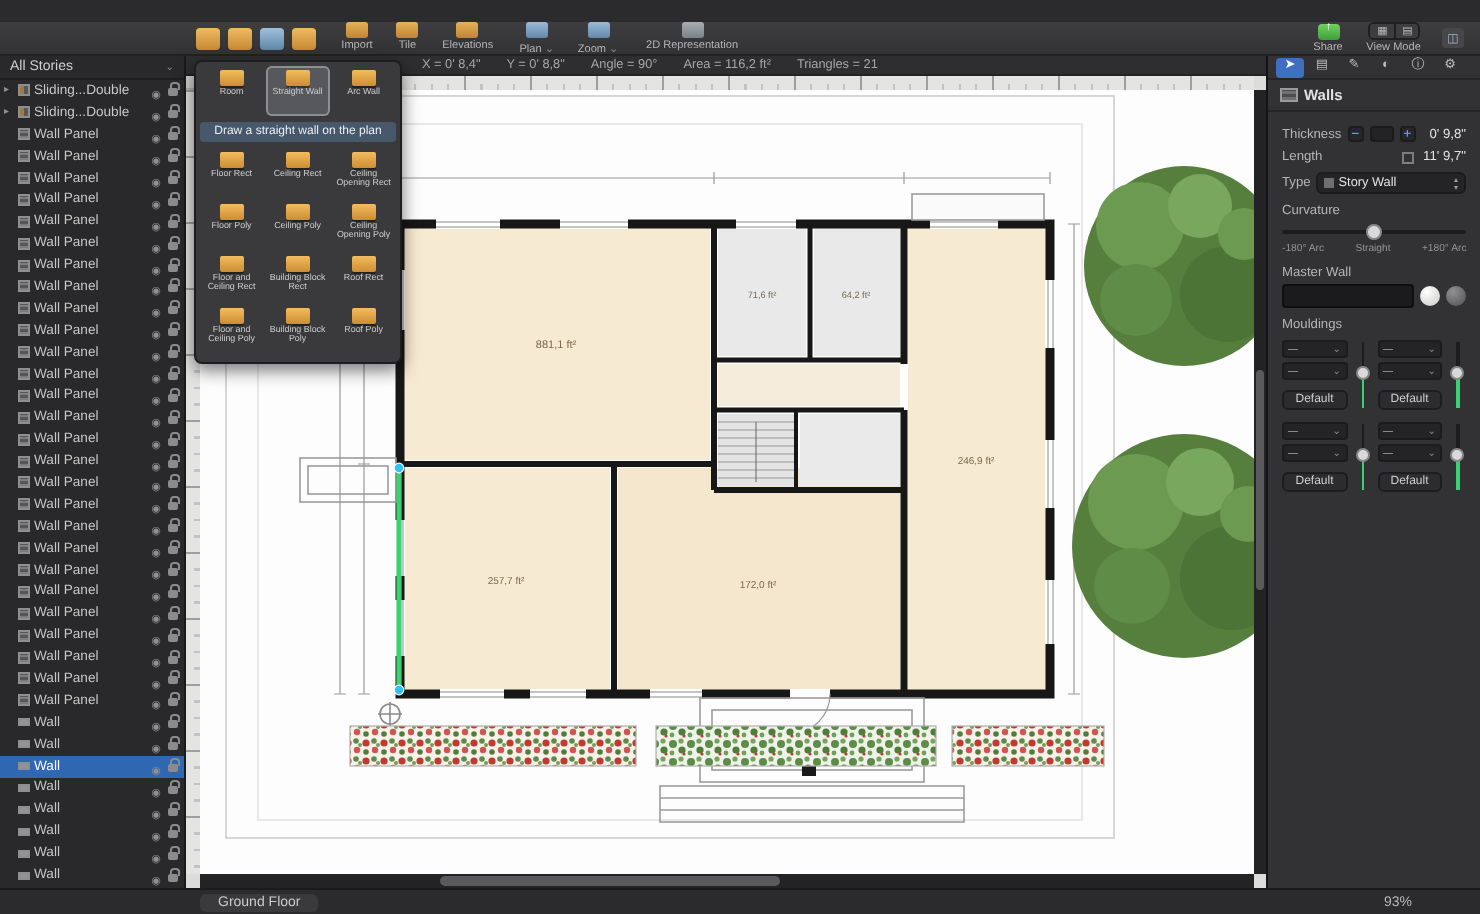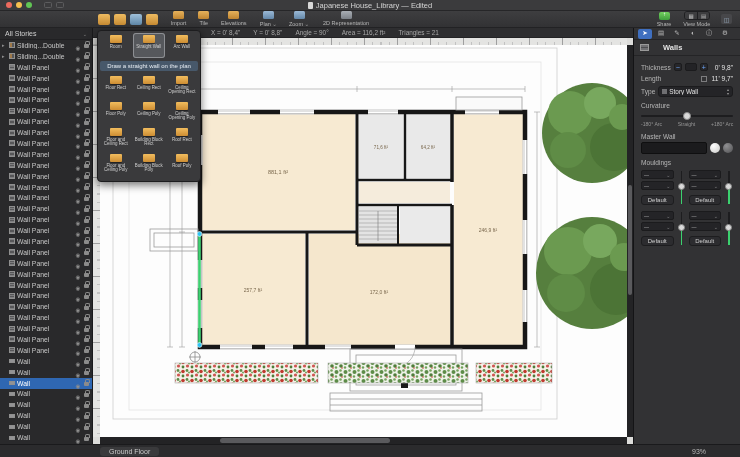--- a/index.html
+++ b/index.html
@@ -86,21 +86,21 @@
   .plabel{font-size:6px;line-height:1.05;color:#cdcdcd;text-align:center;width:130%;transform:scale(.74);transform-origin:50% 0;}
   .pal-tip{margin:1px 2px;background:#47586a;border-radius:2px;padding:2px 2px;font-size:6px;color:#e8eef4;text-align:center;transform-origin:50% 50%;}
 
   
   .inspector{position:absolute;left:633px;top:28px;width:107px;height:416px;background:#323234;border-left:1px solid #141416;}
   .itabs{display:flex;gap:2px;align-items:center;height:12px;padding:0 4px;border-bottom:1px solid #242426;}
   .itab{width:14px;height:10px;border-radius:2px;display:flex;align-items:center;justify-content:center;}
   .itab.active{background:#3f6fc0;}
   .itab-g{font-style:normal;font-size:6.5px;color:#bcbcbc;line-height:1;}
   .itab.active .itab-g{color:#fff;}
-  .ihead{display:flex;align-items:center;gap:14px;padding:3px 6px;border-bottom:1px solid #242426;}
+  .ihead{display:flex;align-items:center;gap:3px;padding:3px 6px;border-bottom:1px solid #242426;}
   .wall-ico{width:9px;height:7px;border:0.5px solid #9a9a9a;background:repeating-linear-gradient(0deg,#6f6f72 0 1.5px,#4c4c4f 1.5px 3px);}
   .ihead-t{font-size:7.5px;font-weight:bold;color:#e2e2e2;}
   .isec{padding:3px 7px;}
   .irow{display:flex;align-items:center;gap:3px;margin:4px 0;}
   .ilabel{font-size:6.6px;color:#b5b5b5;flex:none;}
   .ival{font-size:6.6px;color:#e2e2e2;margin-left:auto;white-space:nowrap;}
   .stepbtn{width:8px;height:8px;background:#27272a;border:1px solid #1c1c1e;border-radius:2px;display:flex;align-items:center;justify-content:center;font-size:7px;color:#6ea8ff;line-height:1;}
   .stepbox{width:12px;height:8px;background:#232326;border:1px solid #1b1b1d;border-radius:2px;}
   .len-ico{width:6px;height:6px;border:0.5px solid #7d7d7f;}
   .idropdown{flex:1;height:11px;background:#242427;border:1px solid #1b1b1d;border-radius:3px;display:flex;align-items:center;gap:2px;padding:0 3px;}
@@ -134,35 +134,20 @@
   .floor-tab{margin-left:100px;padding:1px 9px;background:#3a3a3c;border-radius:3px;font-size:7px;color:#cbcbcb;}
   .zoom{margin-left:auto;margin-right:34px;font-size:7px;color:#b9b9b9;}
 
   .arealabel{font-family:"Liberation Sans",sans-serif;fill:#7a684d;}
 </style>
 </head>
 <body>
 
 <div id="app">
 
-  <div class="titlebar">
-    <div class="traffic">
-      <span class="tl red"></span>
-      <span class="tl yellow"></span>
-      <span class="tl green"></span>
-    </div>
-    <div class="win-btns">
-      <span class="win-btn"></span>
-      <span class="win-btn"></span>
-    </div>
-    <div class="title">
-      <span class="doc-ico"></span>
-      <span class="title-text">Japanese House_Library — Edited</span>
-    </div>
-  </div>
 
   <div class="toolbar">
     <div class="tb-left">
 
     <span class="tb-tool t-amber"></span>
         <span class="tb-tool t-amber"></span>
         <span class="tb-tool t-blue"></span>
         <span class="tb-tool t-amber"></span>
       </div>
     <div class="tb-items">

